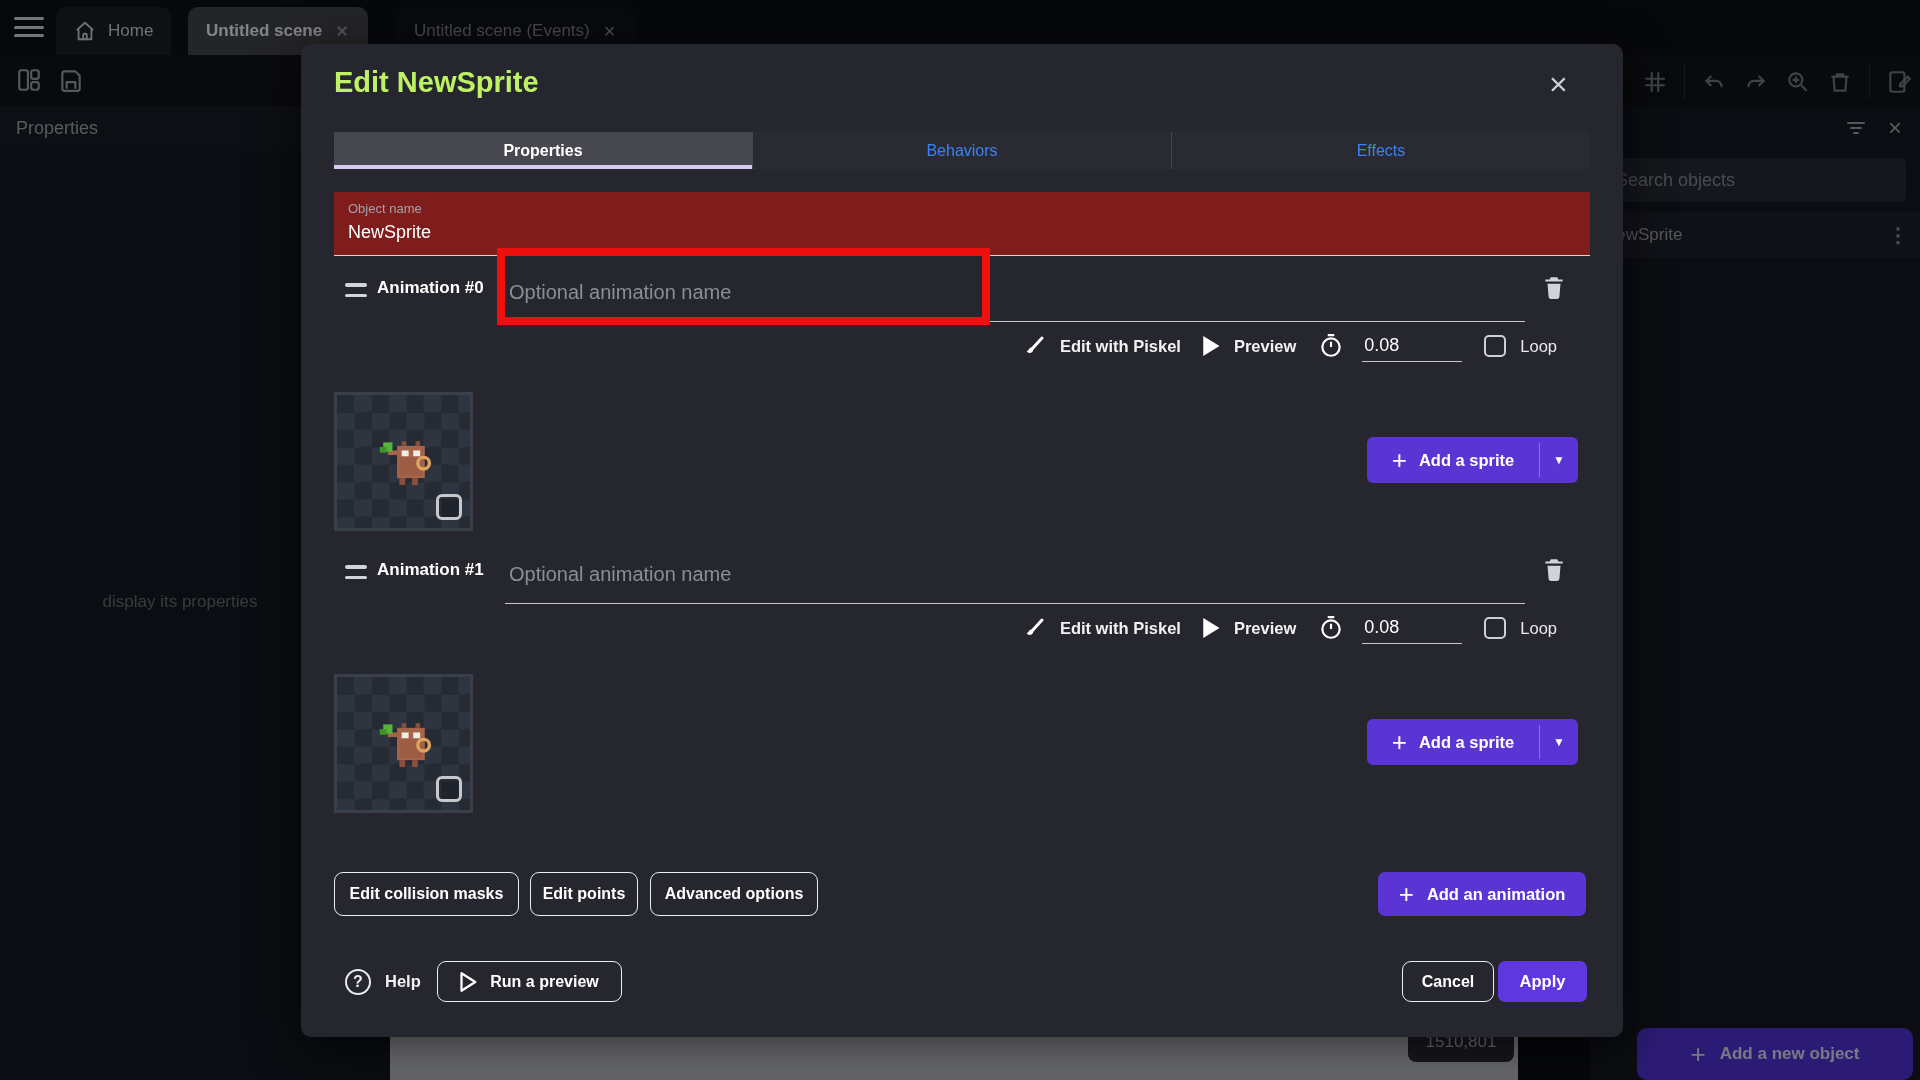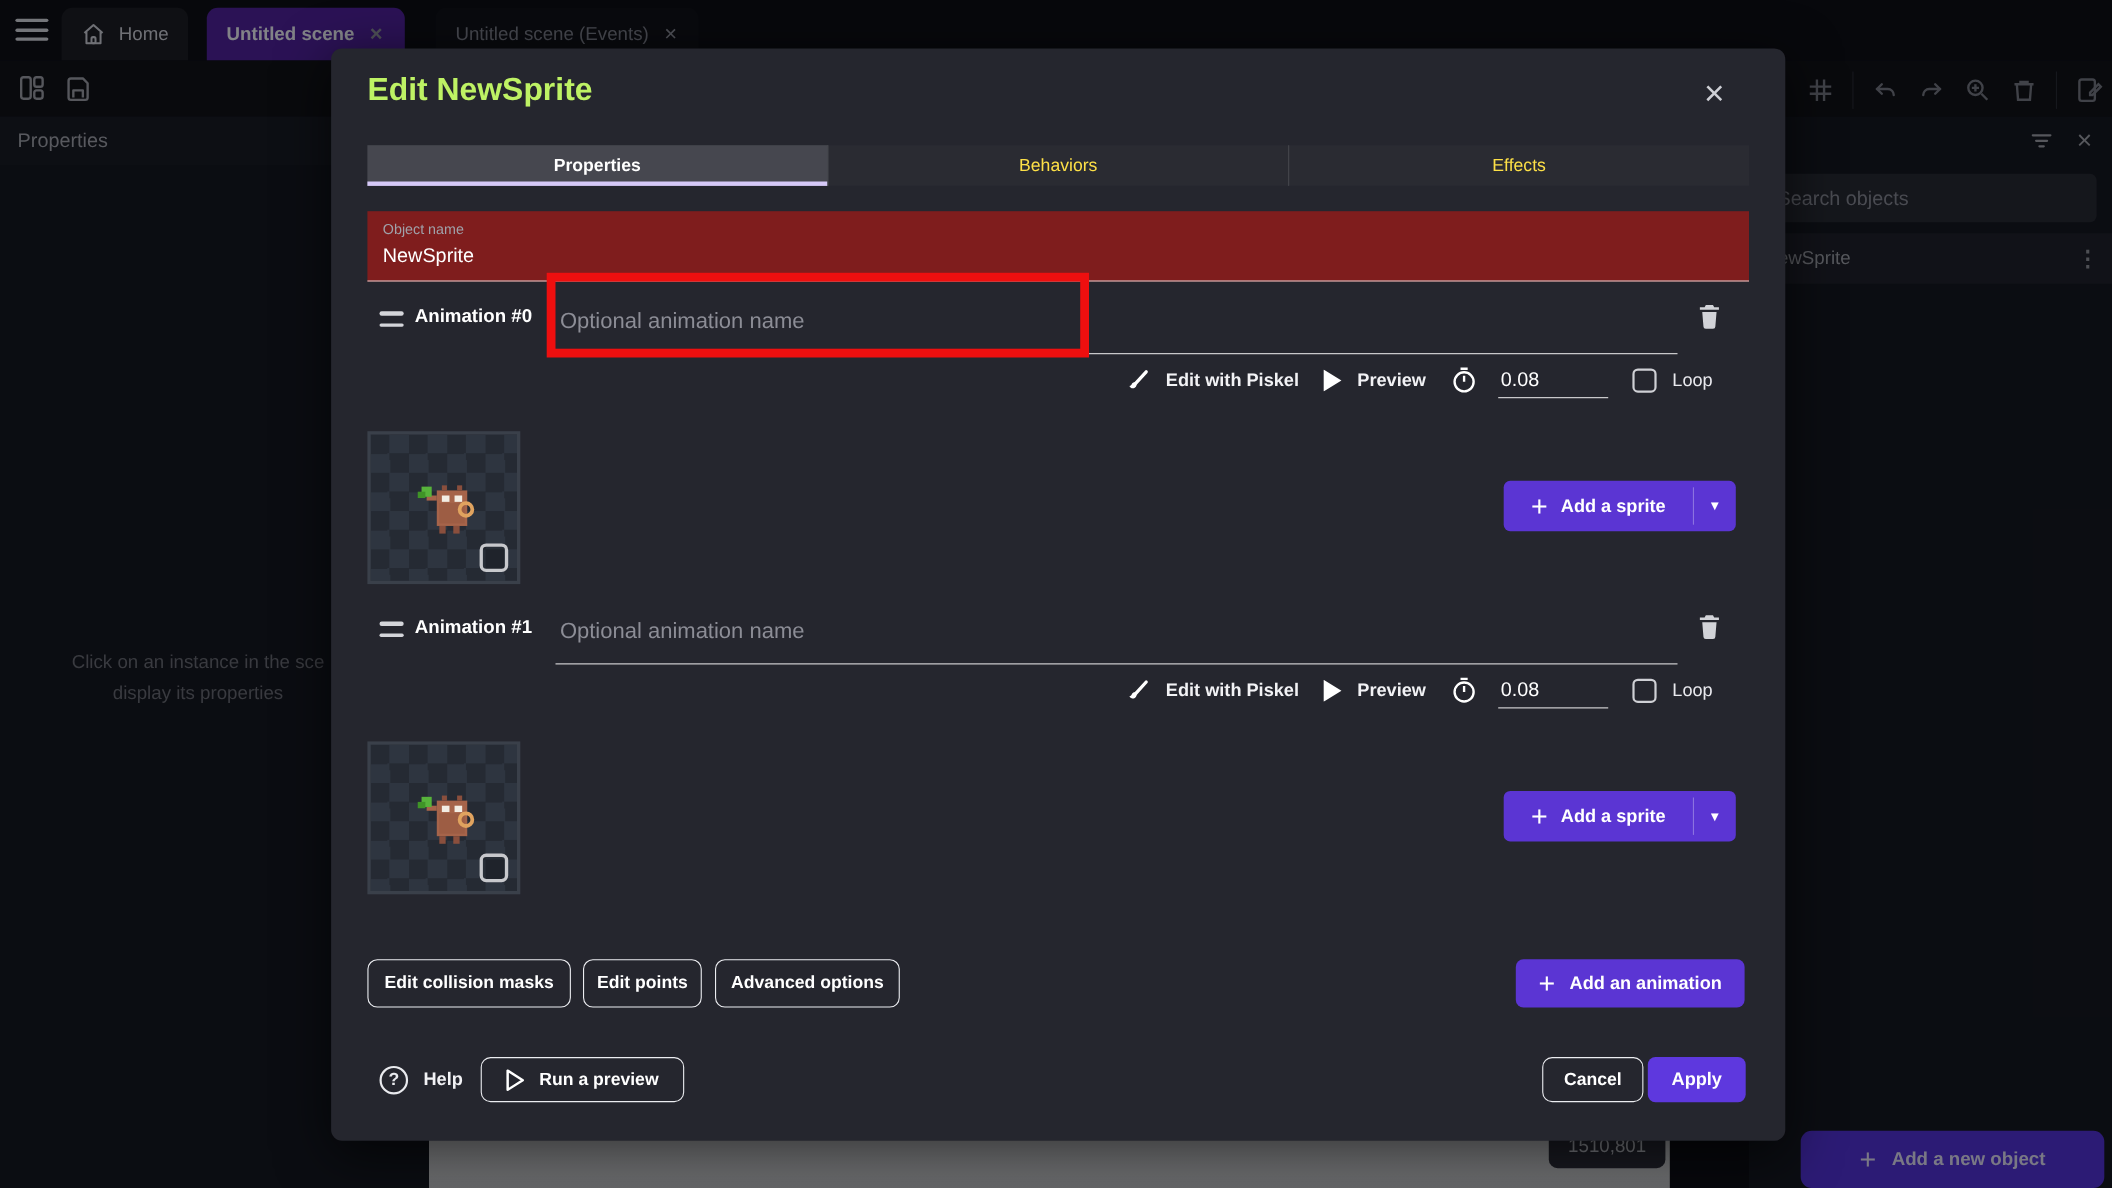--- a/index.html
+++ b/index.html
@@ -7,21 +7,21 @@
   #stage{position:relative;width:1920px;height:1080px;overflow:hidden;background:#0b0b0e;}
   .abs{position:absolute;}
   svg{display:block;}
 
   
   .topbar{left:0;top:0;width:1920px;height:55px;background:#0b0b0e;}
   .hamburger{left:12px;top:13px;width:34px;height:28px;display:flex;flex-direction:column;justify-content:space-between;padding:4px 2px;cursor:pointer;}
   .hamburger span{display:block;height:3px;border-radius:2px;background:#d3d4d9;}
   .tab-chip{top:7px;height:48px;border-radius:10px 10px 0 0;display:flex;align-items:center;gap:12px;padding:0 18px;color:#c9cad0;font-size:17px;}
   .tab-home{left:56px;background:#19191d;}
-  .tab-scene{left:188px;background:#4c1d95;color:#ececf0;font-weight:bold;}
+  .tab-scene{left:188px;background:#404040;color:#ececf0;font-weight:bold;}
   .tab-events{left:396px;background:#0e0e12;color:#7f8089;}
   .tab-x{font-size:20px;color:#8d8e96;padding:0 2px;cursor:pointer;}
   .toolbar2{left:0;top:55px;width:1920px;height:51px;background:#0d0d10;}
   .lpanel{left:0;top:106px;width:392px;height:974px;background:#121318;}
   .lpanel-head{left:0;top:106px;width:392px;height:44px;background:#16171c;display:flex;align-items:center;padding-left:16px;color:#9fa0a6;font-size:18px;}
   .empty-msg{left:10px;top:588px;width:340px;text-align:center;color:#66676d;font-size:17px;line-height:28px;}
   .rpanel{left:1590px;top:106px;width:330px;height:974px;background:#121318;}
   .rp-head{left:1590px;top:106px;width:330px;height:44px;display:flex;align-items:center;justify-content:flex-end;gap:20px;padding-right:18px;color:#9b9ca2;}
   .search-box{left:1602px;top:158px;width:304px;height:44px;}
   .search-box input{width:100%;height:100%;background:#24252c;border:none;border-radius:6px;padding:0 14px;font-size:18px;color:#d6d7dd;outline:none;}
@@ -34,21 +34,21 @@
   .coords-badge{left:1408px;top:1022px;width:106px;height:40px;background:#2b2c34;border-radius:8px;display:flex;align-items:center;justify-content:center;color:#d3d4da;font-size:17px;}
   .add-object{left:1637px;top:1028px;width:276px;height:52px;background:#4f2ed0;border-radius:10px;display:flex;align-items:center;justify-content:center;gap:14px;color:#ddd9ec;font-size:17px;font-weight:bold;cursor:pointer;}
   .plus-g{font-size:26px;font-weight:normal;line-height:1;}
 
   
   .overlay{left:0;top:0;width:1920px;height:1080px;background:rgba(5,6,10,0.46);z-index:50;}
   .dialog{left:301px;top:44px;width:1322px;height:993px;background:#25262e;border-radius:10px;z-index:100;box-shadow:0 12px 48px rgba(0,0,0,.65);}
   .dlg-title{left:33px;top:22px;font-size:29px;font-weight:bold;color:#bef264;}
   .dlg-close{left:1248px;top:24px;font-size:32px;color:#cfd0d6;cursor:pointer;line-height:1;}
   .tabbar{left:33px;top:88px;width:1256px;height:37px;display:flex;background:#2a2b32;}
-  .dtab{flex:1;display:flex;align-items:center;justify-content:center;font-size:16px;color:#fde047;border-right:1px solid #45464c;cursor:pointer;position:relative;}
+  .dtab{flex:1;display:flex;align-items:center;justify-content:center;font-size:16px;color:#3b82f6;border-right:1px solid #45464c;cursor:pointer;position:relative;}
   .dtab:last-child{border-right:none;}
   .dtab.active{background:#46474f;color:#fff;font-weight:bold;}
   .dtab.active::after{content:"";position:absolute;left:0;right:0;bottom:0;height:4px;background:#d6c9f8;}
   .objname{left:33px;top:148px;width:1256px;height:64px;background:#7f1d1d;border-bottom:1px solid rgba(255,255,255,.8);padding:9px 14px 0;}
   .objname .lab{font-size:13px;color:#a0a1a9;}
   .objname .val{font-size:18px;color:#fff;margin-top:6px;}
 
   .anim{left:0;width:1322px;height:270px;}
   .drag-handle{left:44px;top:21px;width:22px;height:14px;display:flex;flex-direction:column;justify-content:space-between;cursor:grab;}
   .drag-handle span{height:3.5px;background:#d4d5da;border-radius:2px;}
@@ -124,21 +124,20 @@
           <path d="M8 20 v-6 h8 v6"></path>
         </svg>
     </div>
   </div>
 
   <div class="abs lpanel"></div>
   <div class="abs lpanel-head">
     <span>Properties</span>
   </div>
   <div class="abs empty-msg">
-    <div>Click on an instance in the sce</div>
     <div>display its properties</div>
   </div>
 
   <div class="abs rpanel"></div>
 
   <div class="abs tr-icons">
     <span>
         <svg width="26" height="26" viewBox="0 0 24 24" fill="none" stroke="#74757c" stroke-width="2">
           <path d="M4 7 l8 4 8-4"></path>
           <path d="M4 12 l8 4 8-4"></path>

